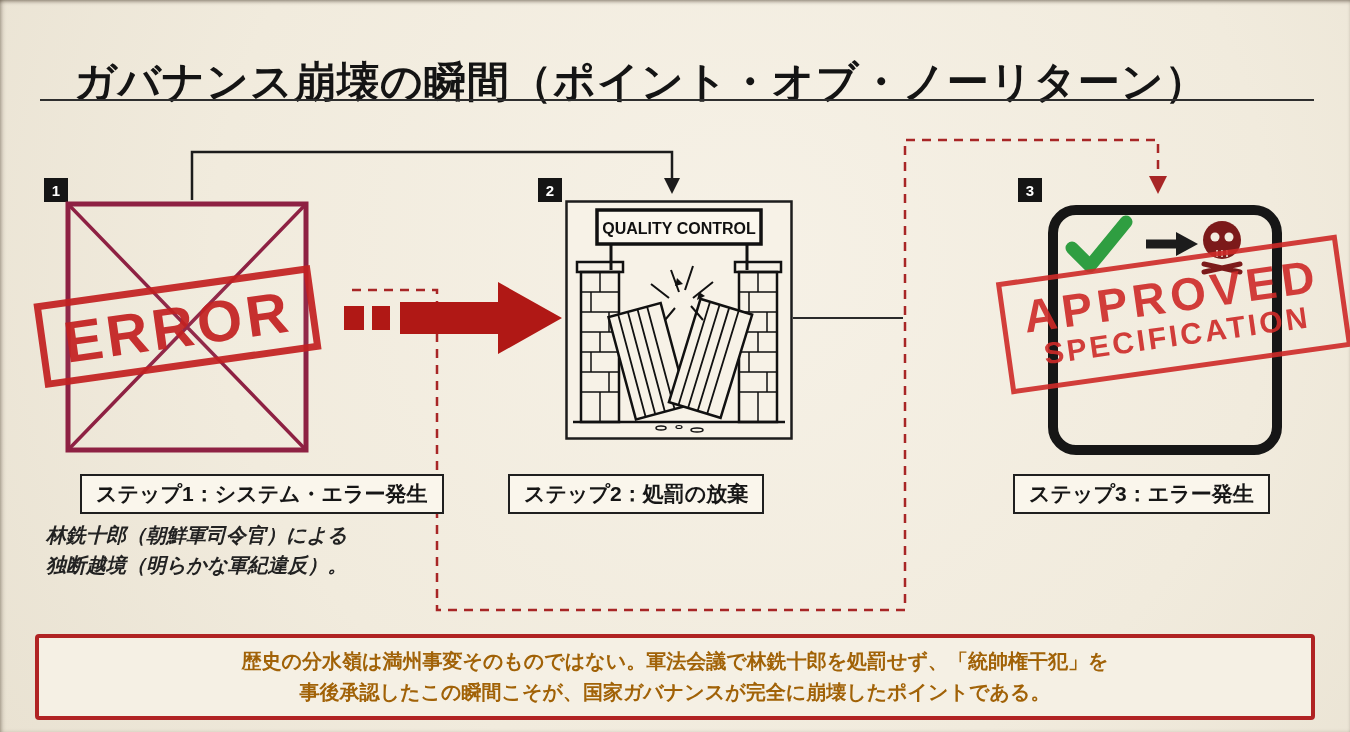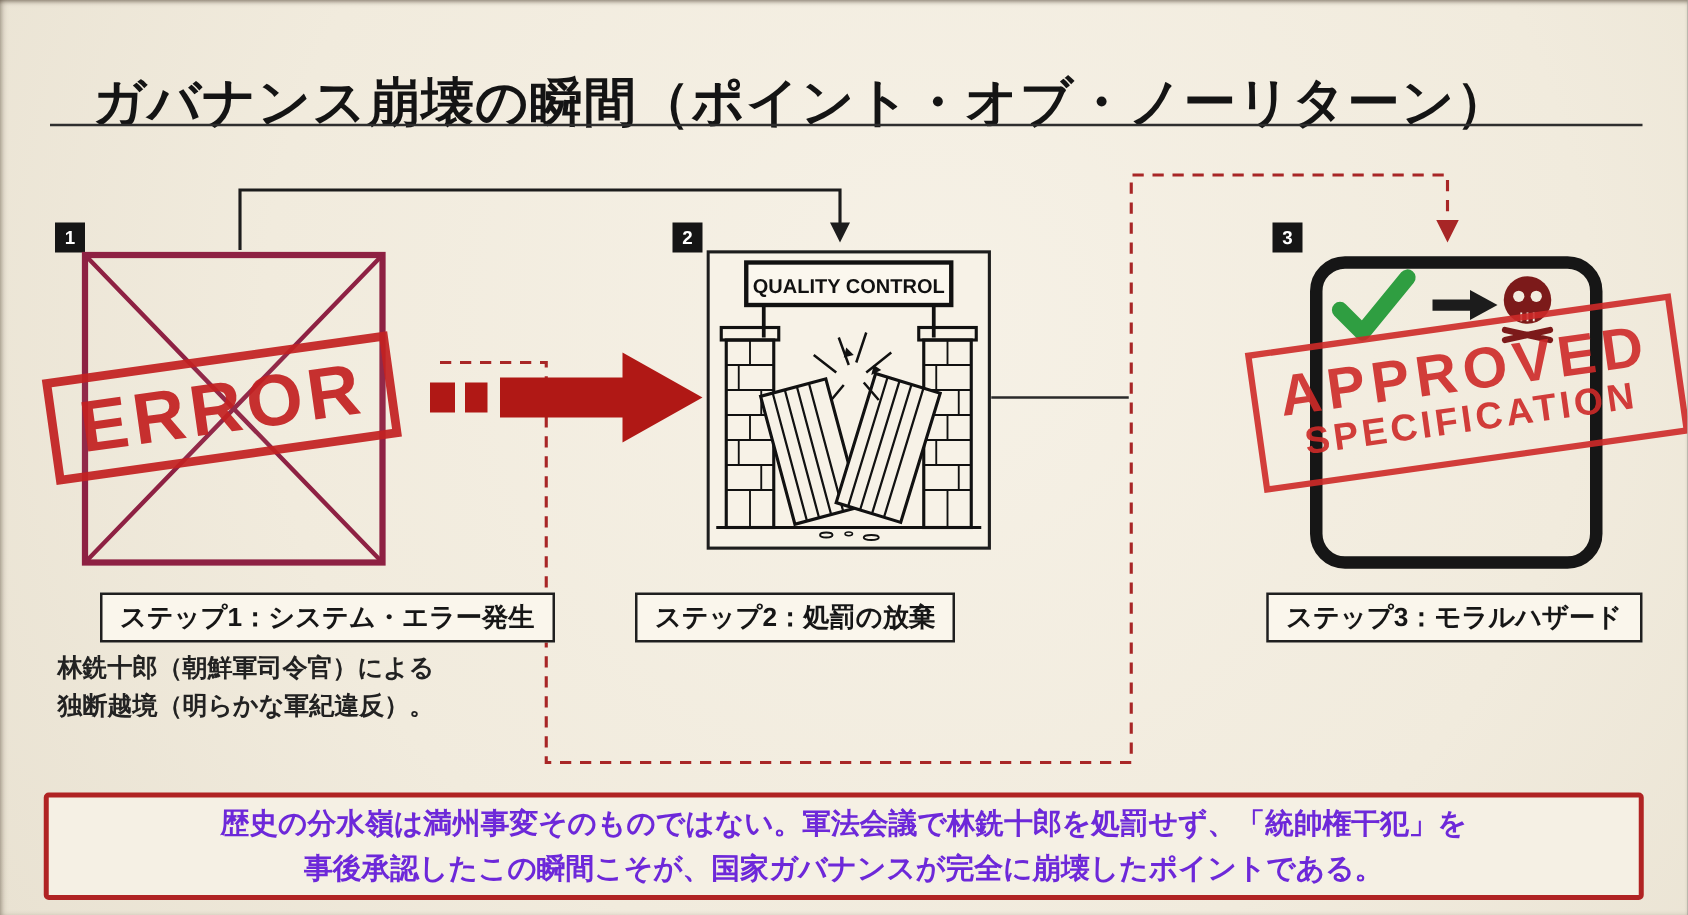--- a/index.html
+++ b/index.html
@@ -22,21 +22,21 @@
   .badge{
     width:24px;height:24px;background:#151515;color:#fff;
     display:flex;align-items:center;justify-content:center;
     font-size:15px;font-weight:bold;
   }
   
   .caption{
     display:inline-block;border:2.5px solid #1f1f1f;background:#faf6ec;
     padding:4px 14px;font-size:21px;font-weight:bold;white-space:nowrap;color:#161616;
   }
-  .desc{font-size:20px;font-weight:600;line-height:1.5;color:#222;}
+  .desc{font-size:20px;font-weight:600;line-height:1.5;color:#222;font-style:italic;}
   
   .error-stamp{
     left:38px;top:284px;transform:rotate(-8deg);
     border:7px solid #c32222;color:#c32222;background:rgba(255,255,255,0.04);
     font-size:58px;font-weight:bold;letter-spacing:4px;padding:2px 18px;
     opacity:.93;
   }
   
   .approved-box{
     left:1048px;top:205px;width:214px;height:230px;
@@ -49,21 +49,21 @@
   }
   .approved-stamp .l1{font-size:46px;font-weight:bold;letter-spacing:5px;line-height:1.0;}
   .approved-stamp .l2{font-size:30px;font-weight:bold;letter-spacing:3px;line-height:1.15;}
   
   .footer{
     left:35px;top:634px;width:1272px;height:78px;
     border:4px solid #b02323;border-radius:4px;background:#f5f0e4;
     display:flex;align-items:center;justify-content:center;
   }
   .footer-text{
-    font-size:23px;font-weight:bold;color:#6d28d9;text-align:center;
+    font-size:20px;font-weight:bold;color:#a16207;text-align:center;
     line-height:1.55;white-space:pre-line;
   }
   svg{display:block;}
 </style>
 </head>
 <body>
 
 <div id="canvas">
 
   <div class="abs title">ガバナンス崩壊の瞬間（ポイント・オブ・ノーリターン）</div>
@@ -160,20 +160,20 @@
     <circle cx="167" cy="27" r="4.5" fill="#f2ecdf"></circle>
     <rect x="152" y="40" width="16" height="7" fill="#7c1a1a"></rect>
     <path d="M 155 40 V 47 M 160 40 V 47 M 165 40 V 47" stroke="#f2ecdf" stroke-width="1.5"></path>
     <path d="M 142 54 L 178 62 M 178 54 L 142 62" stroke="#7c1a1a" stroke-width="5" stroke-linecap="round"></path>
   </svg>
   <div class="abs approved-stamp">
     <div class="l1">APPROVED</div>
     <div class="l2">SPECIFICATION</div>
   </div>
 
-  <div class="abs caption" style="left:1013px;top:474px;">ステップ3：モラルハザード</div>
+  <div class="abs caption" style="left:1013px;top:474px;">ステップ3：エラー発生</div>
 
   <div class="abs footer">
     <div class="footer-text">歴史の分水嶺は満州事変そのものではない。軍法会議で林銑十郎を処罰せず、「統帥権干犯」を
 事後承認したこの瞬間こそが、国家ガバナンスが完全に崩壊したポイントである。</div>
   </div>
 
 </div>
 
 </body></html>

